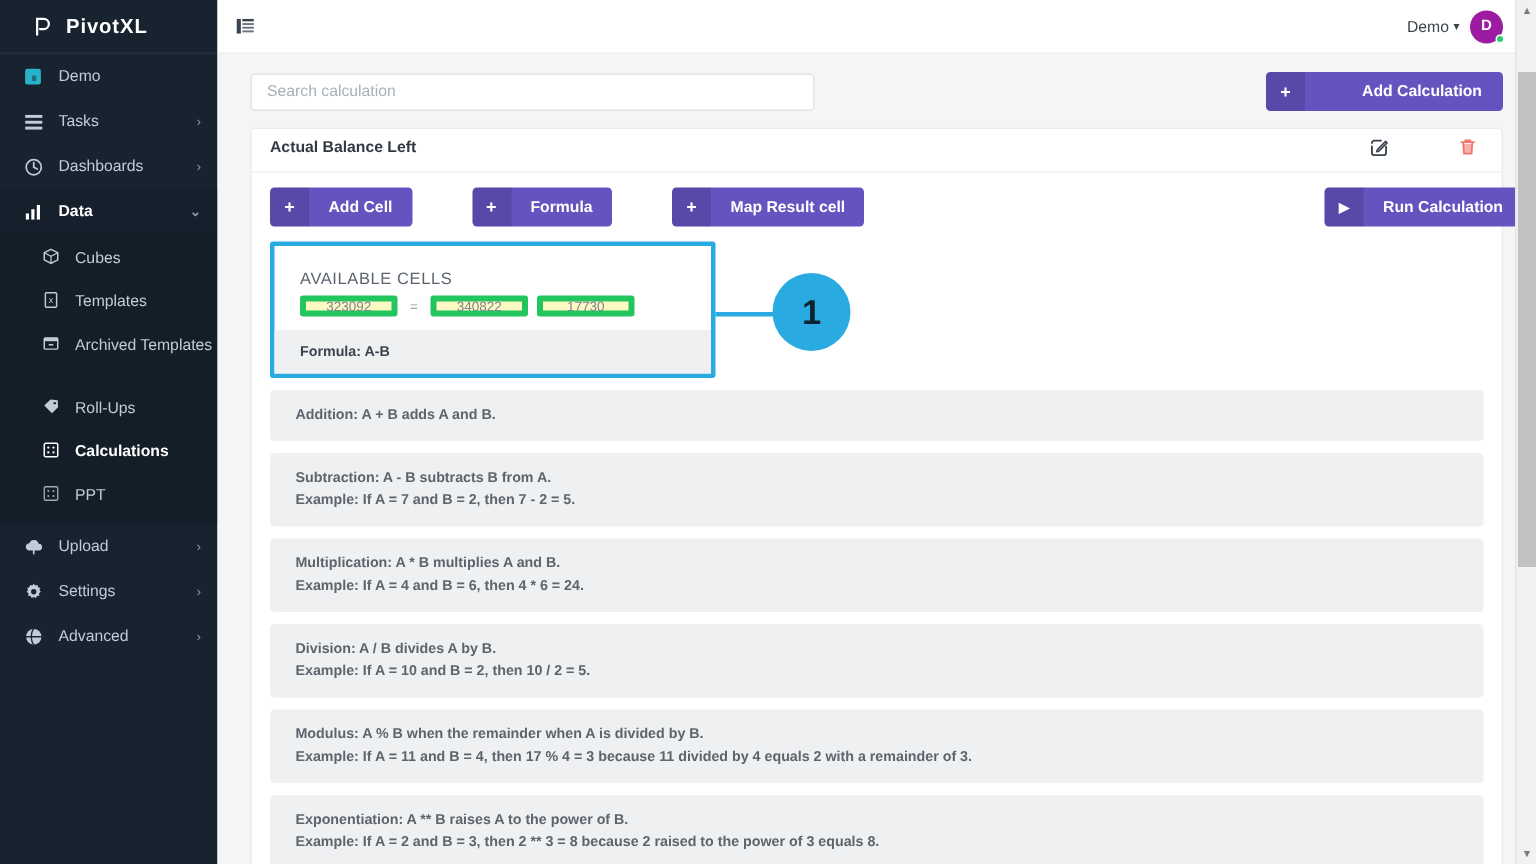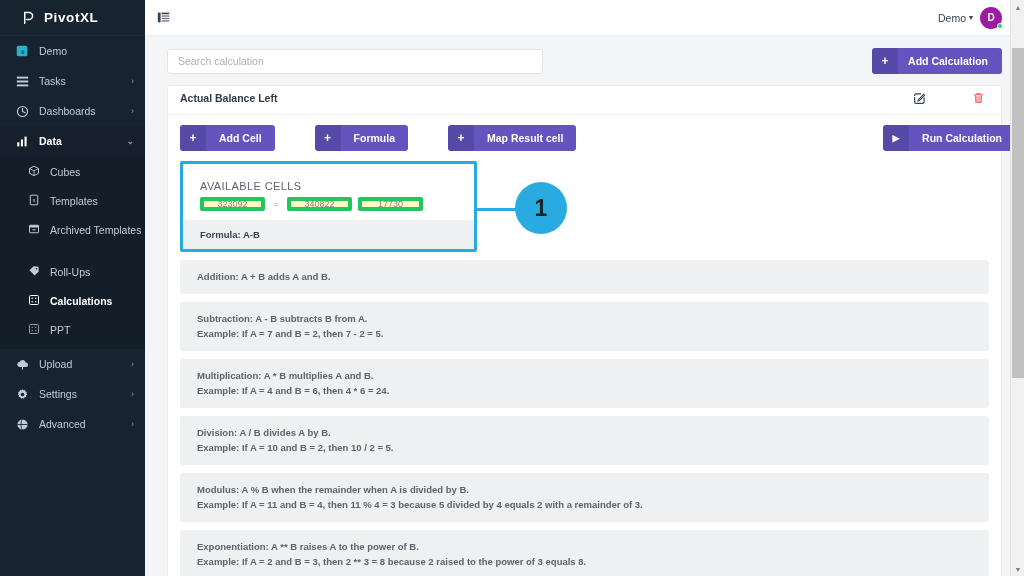--- a/index.html
+++ b/index.html
@@ -134,21 +134,21 @@
   .btn-ico {
     background: rgba(0,0,0,0.13);
     width: 26px; height: 100%;
     display: flex; align-items: center; justify-content: center;
     font-size: 12px; font-weight: bold;
     border-radius: 3px 0 0 3px;
     flex: 0 0 26px;
   }
   .btn-lbl { padding: 0 13px; white-space: nowrap; }
   #add-calculation { margin-left: auto; height: 26px; }
-  #add-calculation .btn-lbl { padding: 0 14px 0 10px; }
+  #add-calculation .btn-lbl { padding: 0 14px 0 10px; margin-left: 28px; }
 
   .panel {
     background: #ffffff;
     border: 1px solid #ebedef;
     border-radius: 3px;
     position: relative;
   }
   .panel-head {
     height: 29px; display: flex; align-items: center;
     padding: 0 16px 4px 12px;
@@ -520,21 +520,21 @@
             <div class="op-item">
               <span class="ln">Multiplication: A * B multiplies A and B.</span>
               <span class="ln">Example: If A = 4 and B = 6, then 4 * 6 = 24.</span>
             </div>
             <div class="op-item">
               <span class="ln">Division: A / B divides A by B.</span>
               <span class="ln">Example: If A = 10 and B = 2, then 10 / 2 = 5.</span>
             </div>
             <div class="op-item">
               <span class="ln">Modulus: A % B when the remainder when A is divided by B.</span>
-              <span class="ln">Example: If A = 11 and B = 4, then 11 % 4 = 3 because 5 divided by 4 equals 2 with a remainder of 3.</span>
+              <span class="ln">Example: If A = 11 and B = 4, then 17 % 4 = 3 because 11 divided by 4 equals 2 with a remainder of 3.</span>
             </div>
             <div class="op-item">
               <span class="ln">Exponentiation: A ** B raises A to the power of B.</span>
               <span class="ln">Example: If A = 2 and B = 3, then 2 ** 3 = 8 because 2 raised to the power of 3 equals 8.</span>
             </div>
 
           </div>
 
         </div>
       </div>

